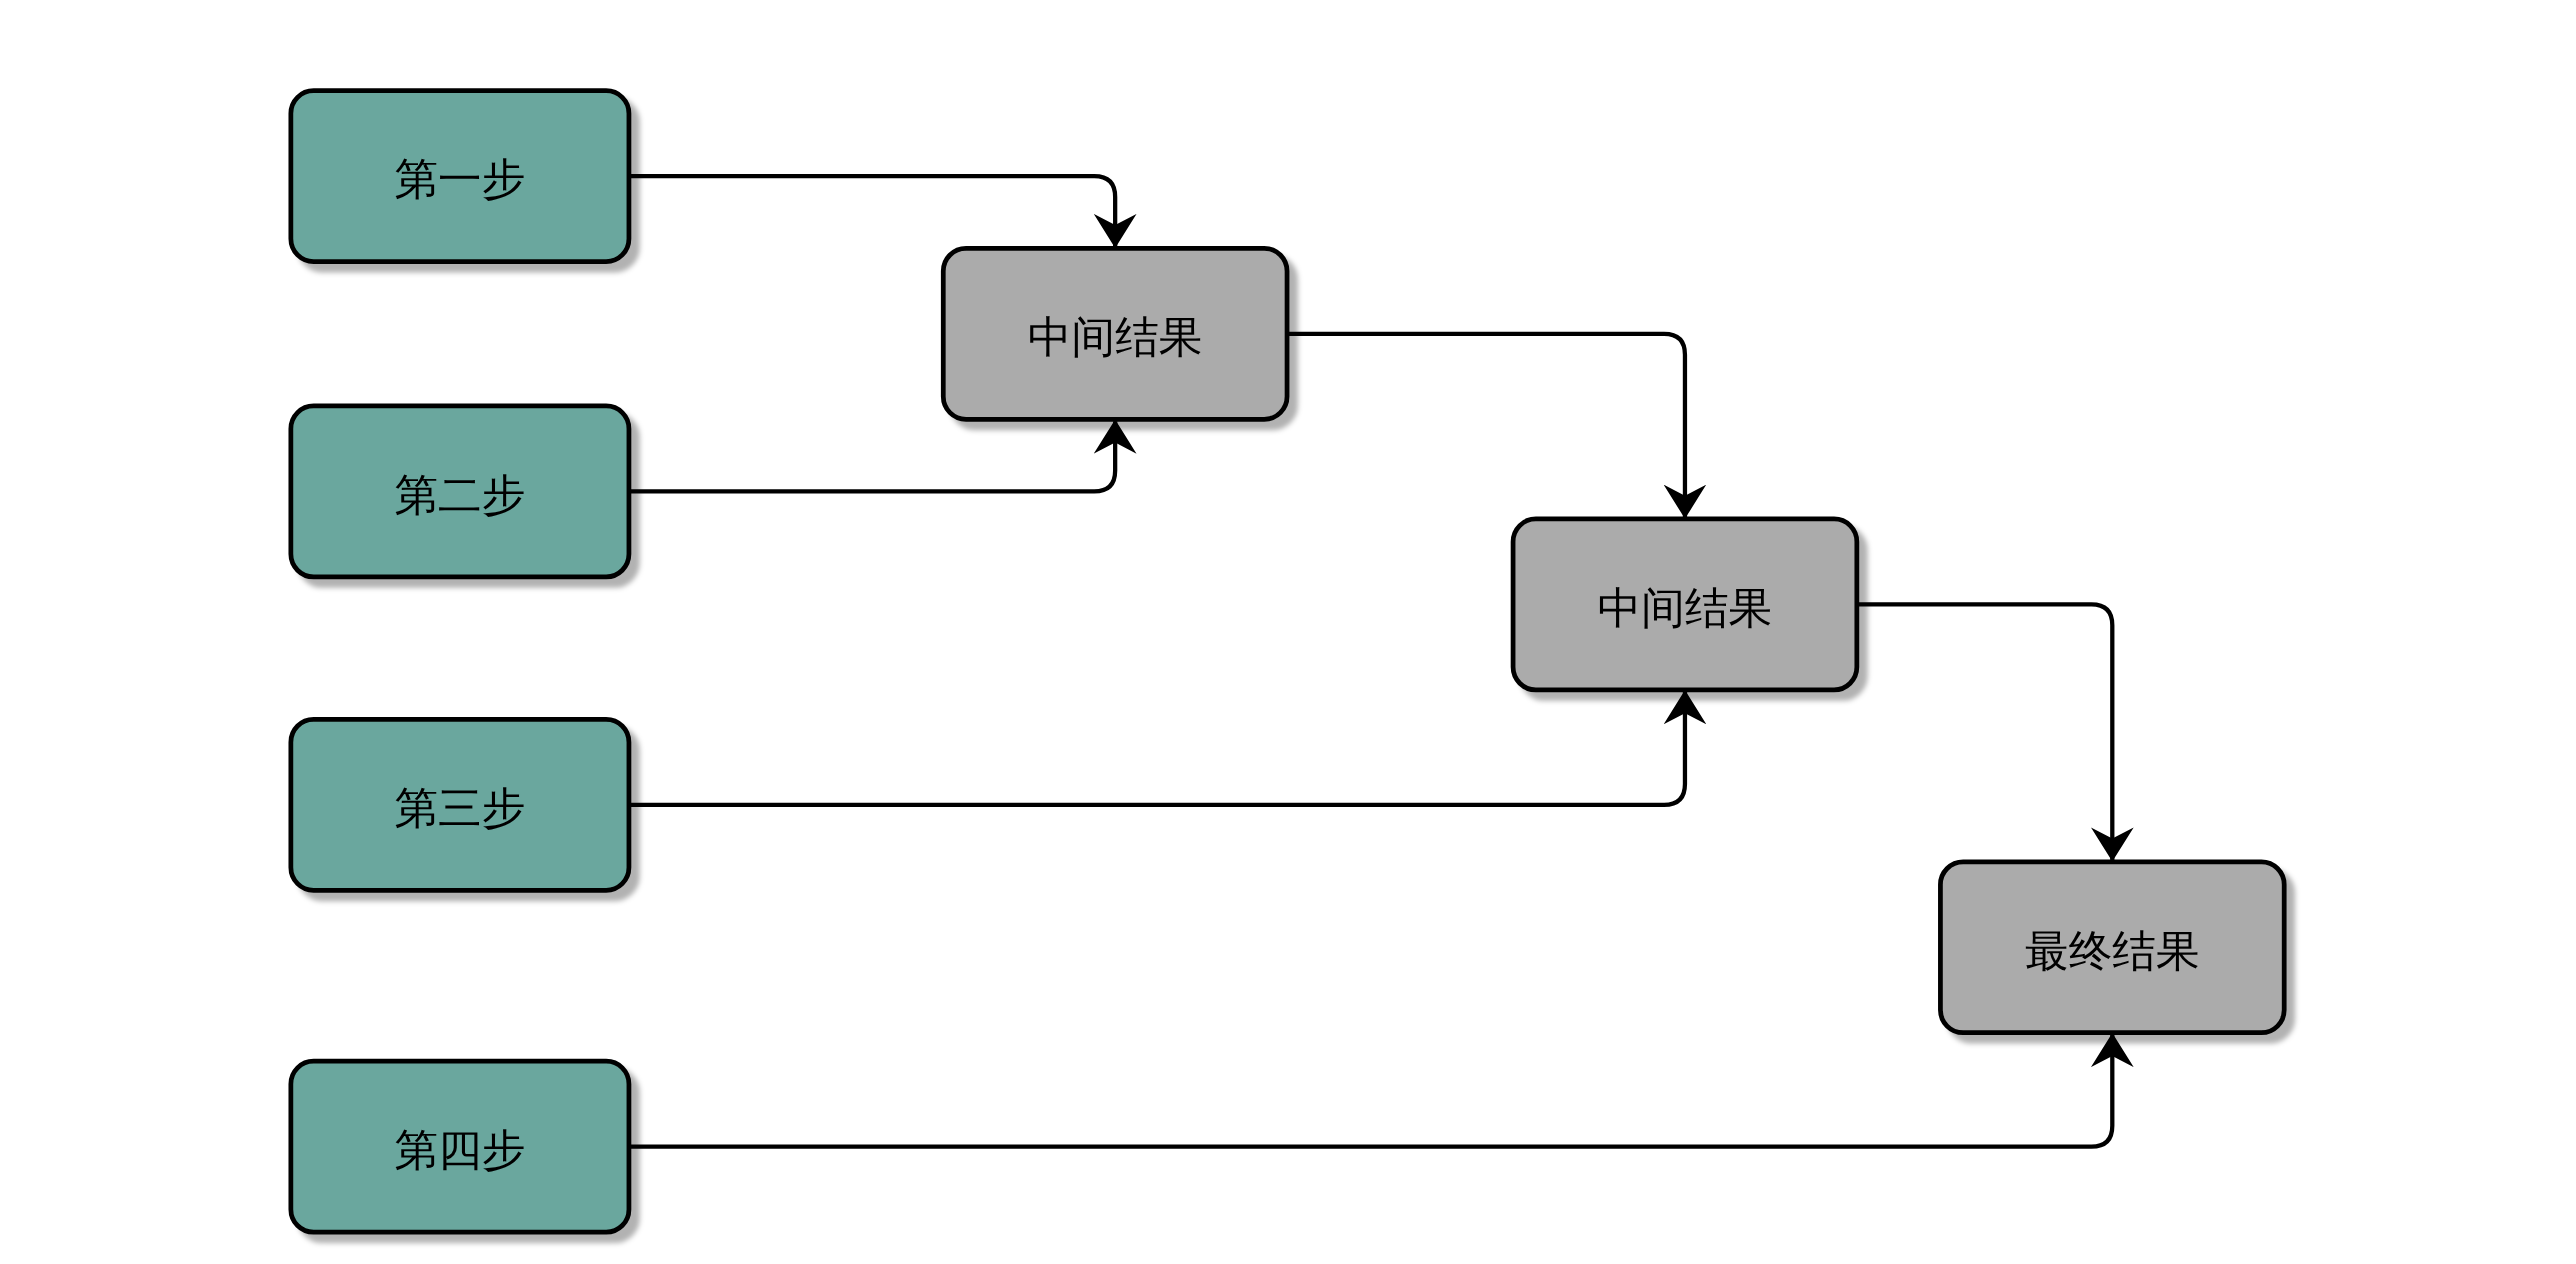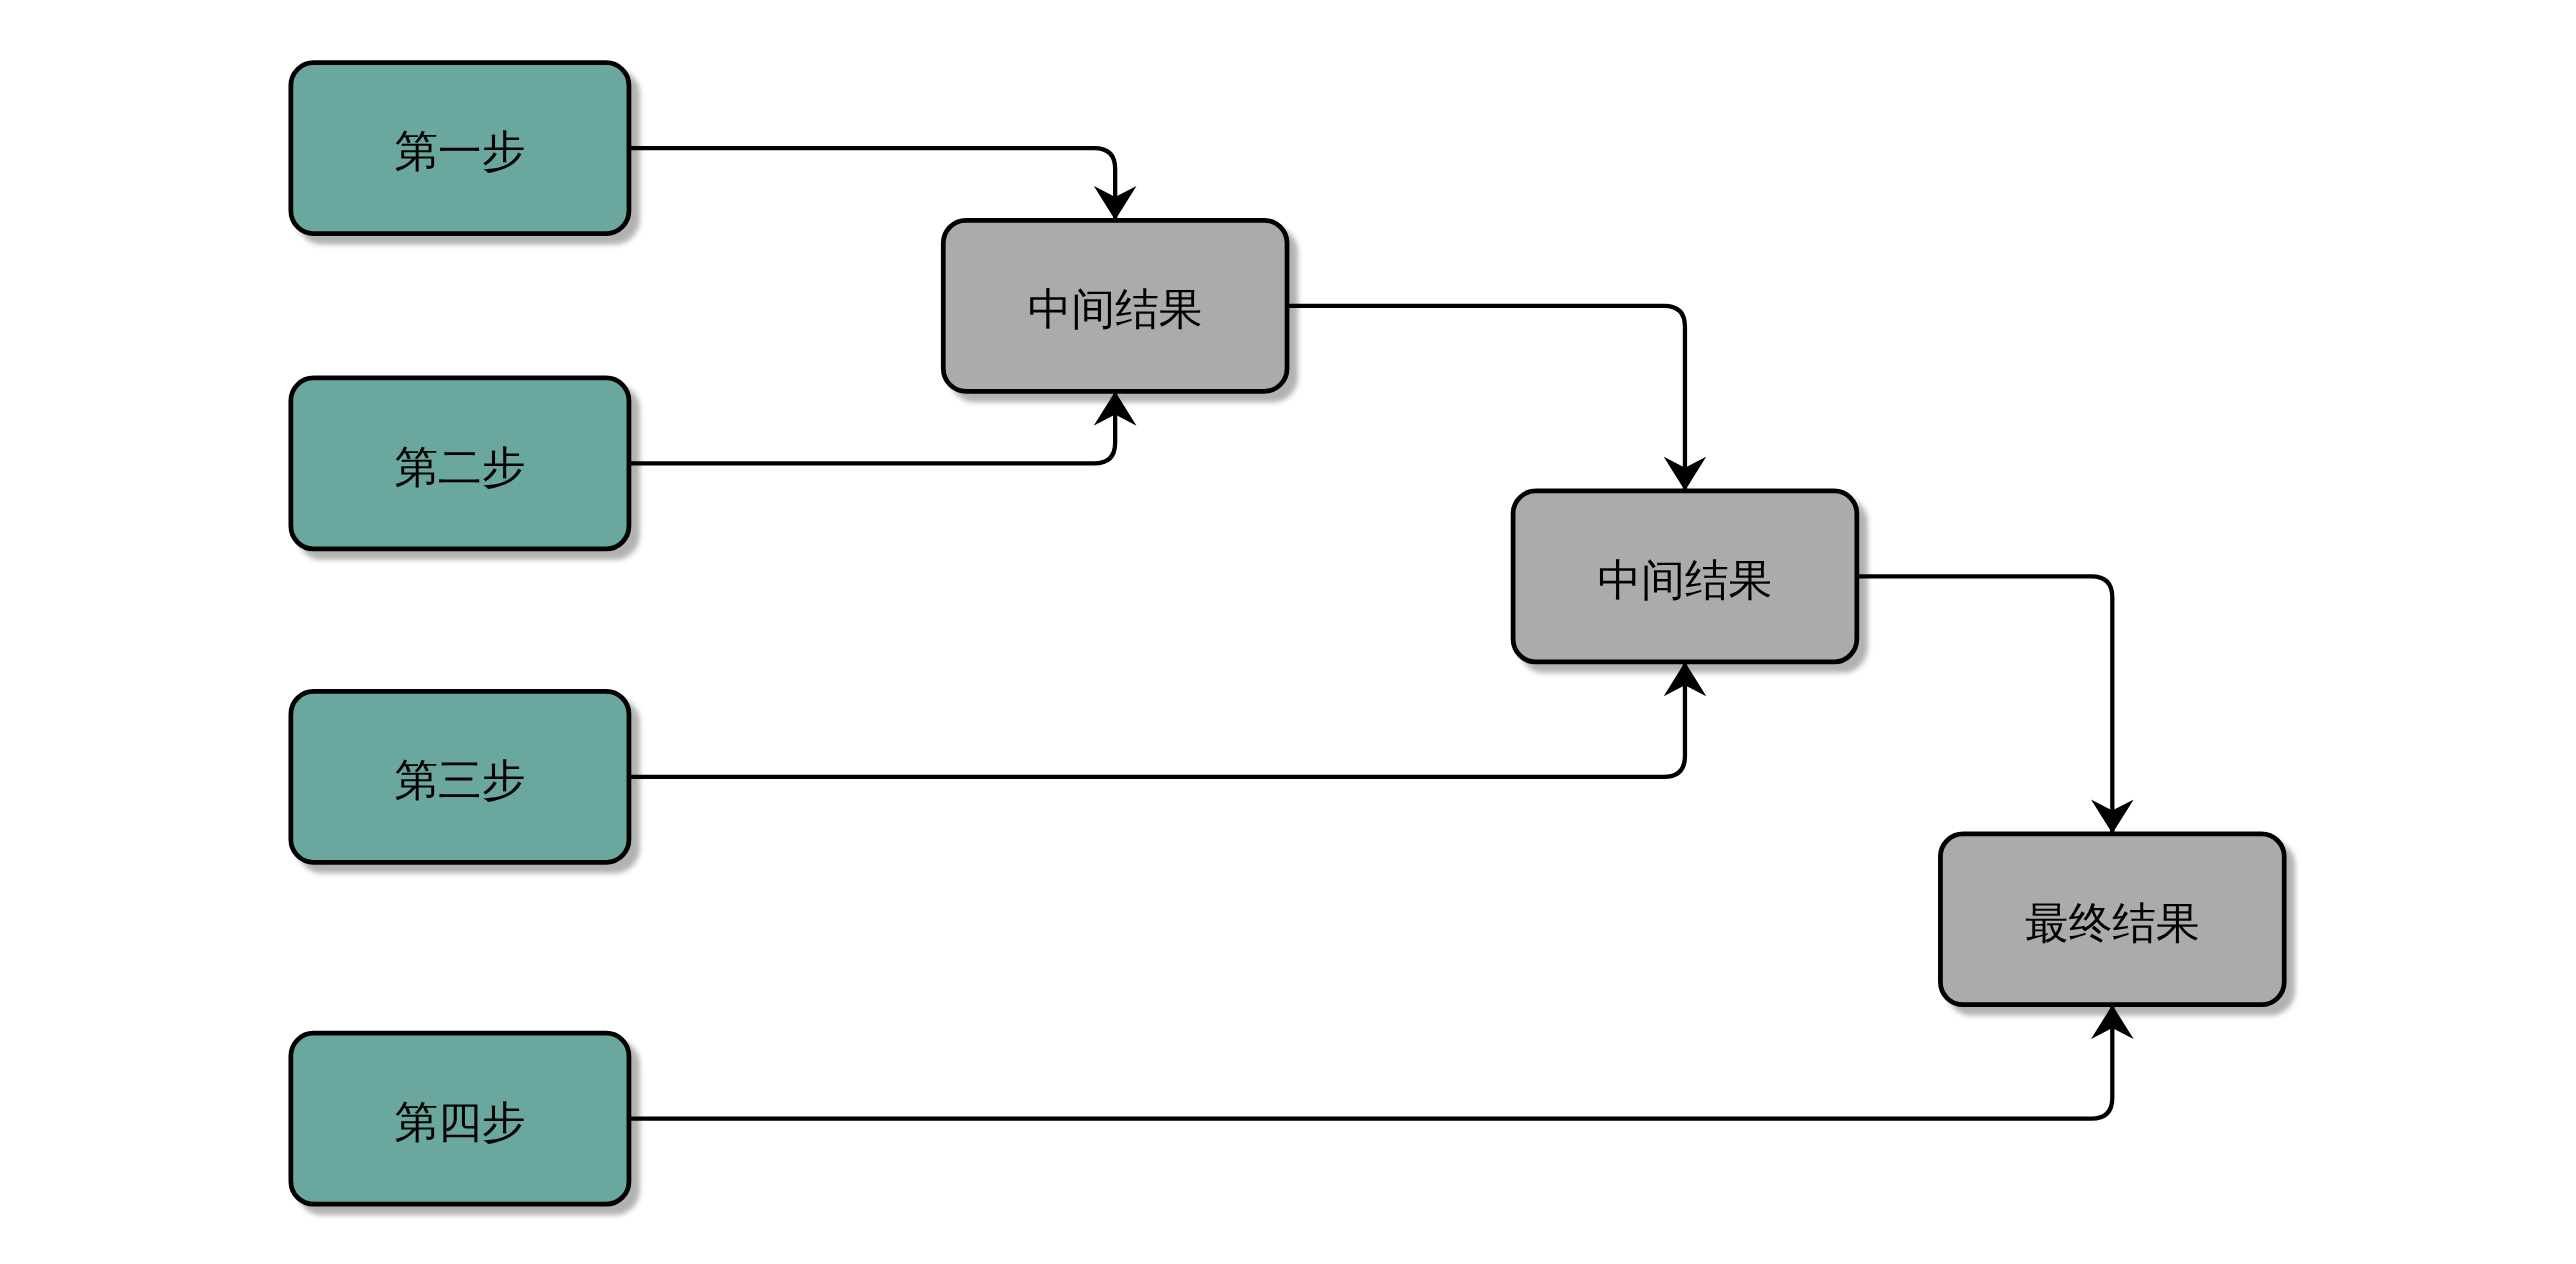--- a/index.html
+++ b/index.html
@@ -4,21 +4,21 @@
 <style>
   html, body {
     margin: 0;
     padding: 0;
     width: 2576px;
     height: 1264px;
     background: #ffffff;
     overflow: hidden;
     font-family: "Liberation Sans", sans-serif;
   }
-  .canvas-wrap { width: 2576px; height: 1164px; }
+  .canvas-wrap { width: 2576px; height: 1164px; margin-top: 28px; }
   .node-rect {
     stroke-width: 5px;
   }
   .node-label {
     font-family: "Liberation Sans", sans-serif;
     font-size: 46px;
     text-anchor: middle;
     dominant-baseline: central;
     stroke: none;
   }

